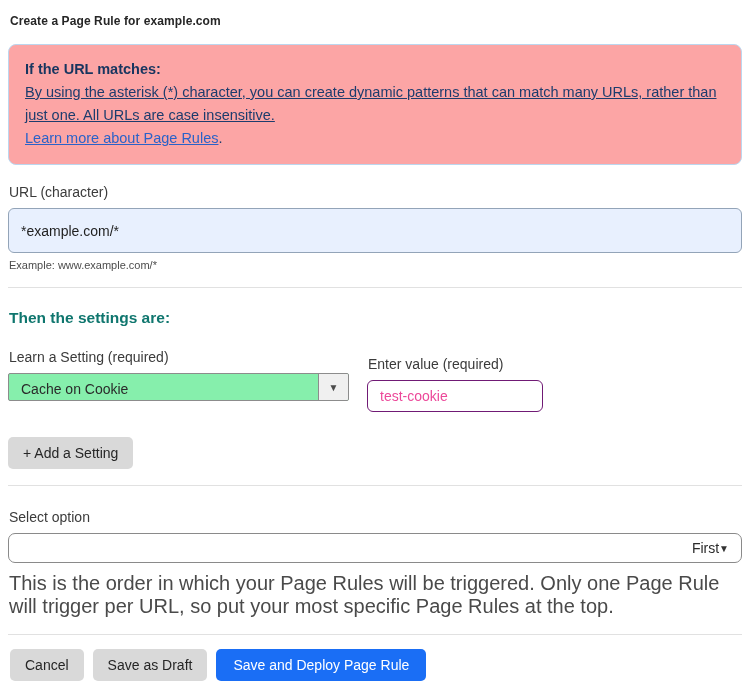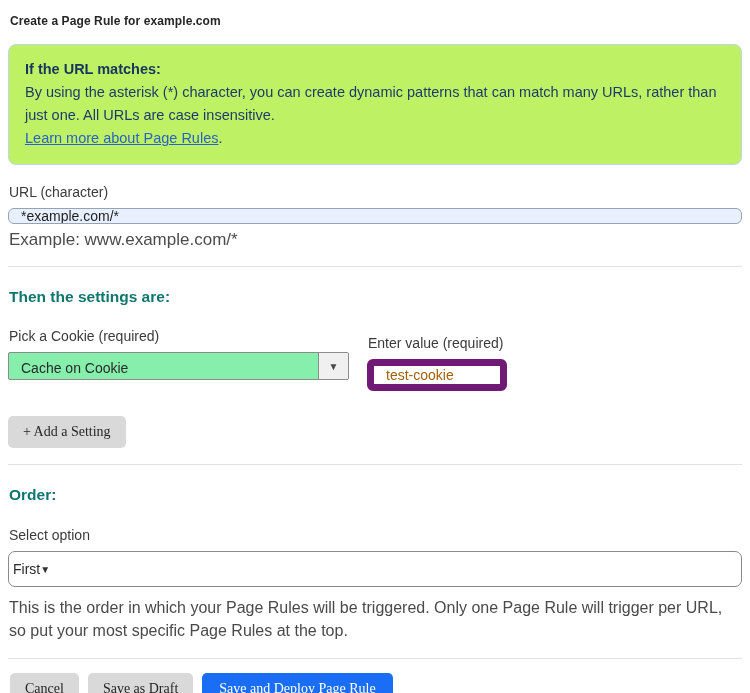--- a/index.html
+++ b/index.html
@@ -12,52 +12,52 @@
   }
   .container { padding: 12px 8px 0 8px; }
 
   .page-title {
     font-size: 12px; font-weight: bold; color: #262626;
     margin: 2px 0 16px 2px; letter-spacing: 0.1px;
   }
 
   
   .info-box {
-    background: #bef264;
+    background: #fca5a5;
     border: 1px solid #bcd6ee;
     border-radius: 8px;
     padding: 13px 16px 14px 16px;
     font-size: 14.5px; line-height: 23px;
     color: #1d3c6d;
     margin-bottom: 18px;
   }
   .info-heading { font-weight: bold; color: #17355f; }
-  .info-body { color: #1d3c6d; }
+  .info-body { color: #1d3c6d; text-decoration: underline; }
   .info-link-line { }
   .info-link {
     color: #2b62c8; text-decoration: underline; cursor: pointer;
   }
   .info-link-suffix { color: #1d3c6d; }
 
   .field-label {
     font-size: 14px; color: #3b3b3b; margin: 0 0 8px 1px; display: block;
   }
 
   .url-input {
-    width: 100%; height: 16px;
+    width: 100%; height: 45px;
     background: #e8f0fe;
     border: 1px solid #93a4b8;
     border-radius: 6px;
     padding: 0 12px;
     font-family: "Liberation Sans", sans-serif;
     font-size: 14px; color: #1f1f1f;
     outline: none; display: block;
   }
   .field-hint {
-    font-size: 17px; color: #4c4c4c; margin: 6px 0 0 1px;
+    font-size: 11px; color: #4c4c4c; margin: 6px 0 0 1px;
   }
 
   .divider {
     border: none; border-top: 1px solid #e1e1e1;
     margin: 16px 0 0 0;
   }
 
   .section-heading {
     font-size: 15.5px; font-weight: bold; color: #0f766e;
     margin: 21px 0 0 1px;
@@ -83,60 +83,60 @@
     white-space: nowrap;
   }
   .setting-select-arrow {
     width: 30px; border-left: 1px solid #8c8c8c;
     background: #f0f0f0;
     display: flex; align-items: center; justify-content: center;
     font-size: 10px; color: #4a4a4a;
   }
 
   .value-input {
-    width: 140px; height: 32px;
+    width: 176px; height: 32px;
     background: #ffffff;
-    border: 7px solid #701a75;
+    border: 1px solid #701a75;
     border-radius: 6px;
     padding: 0 12px;
     font-family: "Liberation Sans", sans-serif;
-    font-size: 14px; color: #a16207;
+    font-size: 14px; color: #ec4899;
     outline: none; display: block;
   }
 
   .btn {
-    font-family: Liberation Serif, serif;
+    font-family: Liberation Sans, sans-serif;
     font-size: 14px;
     border: none; border-radius: 5px;
     padding: 8px 15px;
     cursor: pointer;
     display: inline-block;
     text-align: center;
   }
   .btn-gray { background: #d9d9d9; color: #262626; }
   .btn-blue { background: #1a6ef5; color: #ffffff; padding: 8px 17px; }
 
   .add-setting-btn { margin-top: 25px; }
 
   
   .order-select {
-    width: 100%; height: 36px;
+    width: 100%; height: 30px;
     background: #ffffff;
     border: 1px solid #8a8a8a;
     border-radius: 7px;
-    display: flex; align-items: center; justify-content: flex-start;
-    padding: 0 4px;
+    display: flex; align-items: center; justify-content: flex-end;
+    padding: 0 12px;
     cursor: pointer;
     margin-top: 0px;
   }
   .order-select-value { font-size: 14px; color: #2a2a2a; }
   .order-select-arrow { font-size: 10px; color: #333333; }
 
   .order-help {
-    font-size: 16px; color: #4a4a4a; line-height: 23px;
+    font-size: 20px; color: #4a4a4a; line-height: 23px;
     margin: 9px 0 0 1px;
   }
 
   .footer-row {
     display: flex; gap: 9px; margin-top: 14px; padding-left: 2px;
   }
 
   .mt-url { margin-top: 19px; }
   .mt-order-label { margin-top: 23px; }
 </style>
@@ -156,39 +156,38 @@
   <label class="field-label mt-url">URL (character)</label>
   <input class="url-input" type="text" value="*example.com/*" style="">
   <div class="field-hint">Example: www.example.com/*</div>
 
   <hr class="divider">
 
   <h2 class="section-heading">Then the settings are:</h2>
 
   <div class="settings-row">
     <div class="setting-col1">
-      <label class="field-label">Pick a Cookie (required)</label>
+      <label class="field-label">Learn a Setting (required)</label>
       <div class="setting-select">
         <div class="setting-select-value">Cache on Cookie</div>
         <div class="setting-select-arrow">
           <span>▼</span>
         </div>
       </div>
     </div>
     <div class="setting-col2">
       <label class="field-label">Enter value (required)</label>
       <input class="value-input" type="text" value="test-cookie" style="">
     </div>
   </div>
 
   <button class="btn btn-gray add-setting-btn">+ Add a Setting</button>
 
   <hr class="divider">
 
-  <h2 class="section-heading">Order:</h2>
 
   <label class="field-label mt-order-label">Select option</label>
   <div class="order-select">
     <span class="order-select-value">First</span>
     <span class="order-select-arrow">▼</span>
   </div>
   <div class="order-help">This is the order in which your Page Rules will be triggered. Only one Page Rule will trigger per URL, so put your most specific Page Rules at the top.</div>
 
   <hr class="divider">
 

